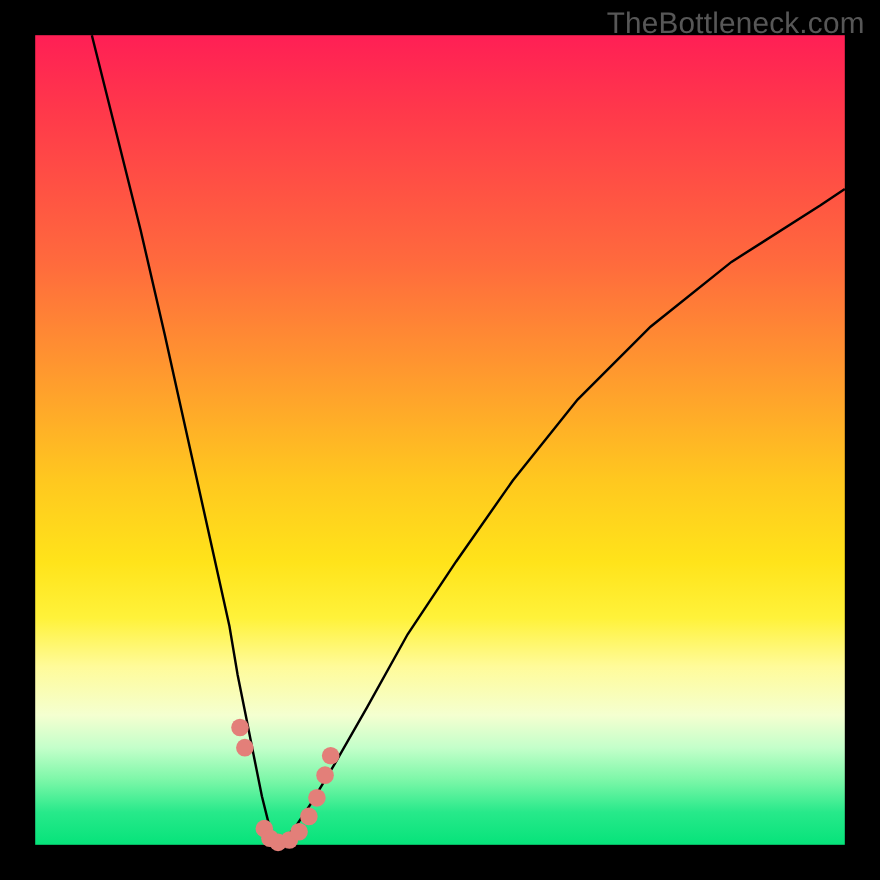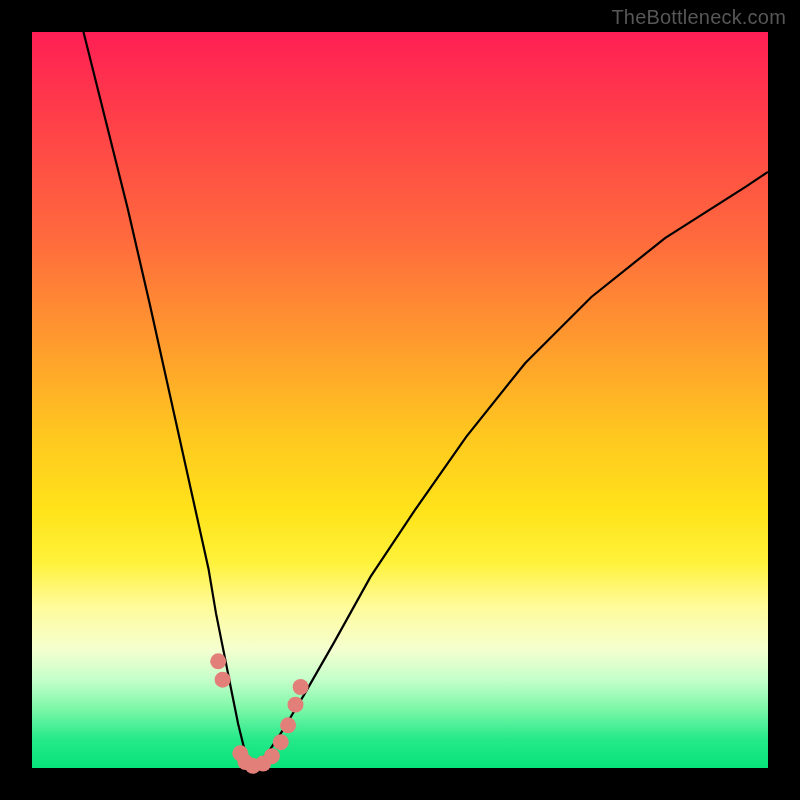--- a/index.html
+++ b/index.html
@@ -41,21 +41,21 @@
       #7cf7a8 92%,
       #27e98a 96%,
       #06e37a 100%
     );
   }
   .watermark {
     position: absolute;
     top: 6px;
     right: 14px;
     color: #575757;
-    font-size: 20px;
+    font-size: 27px;
     font-weight: 400;
     letter-spacing: 0.2px;
     user-select: none;
   }
   svg.curves {
     position: absolute;
     left: 0;
     top: 0;
     width: 736px;
     height: 736px;

